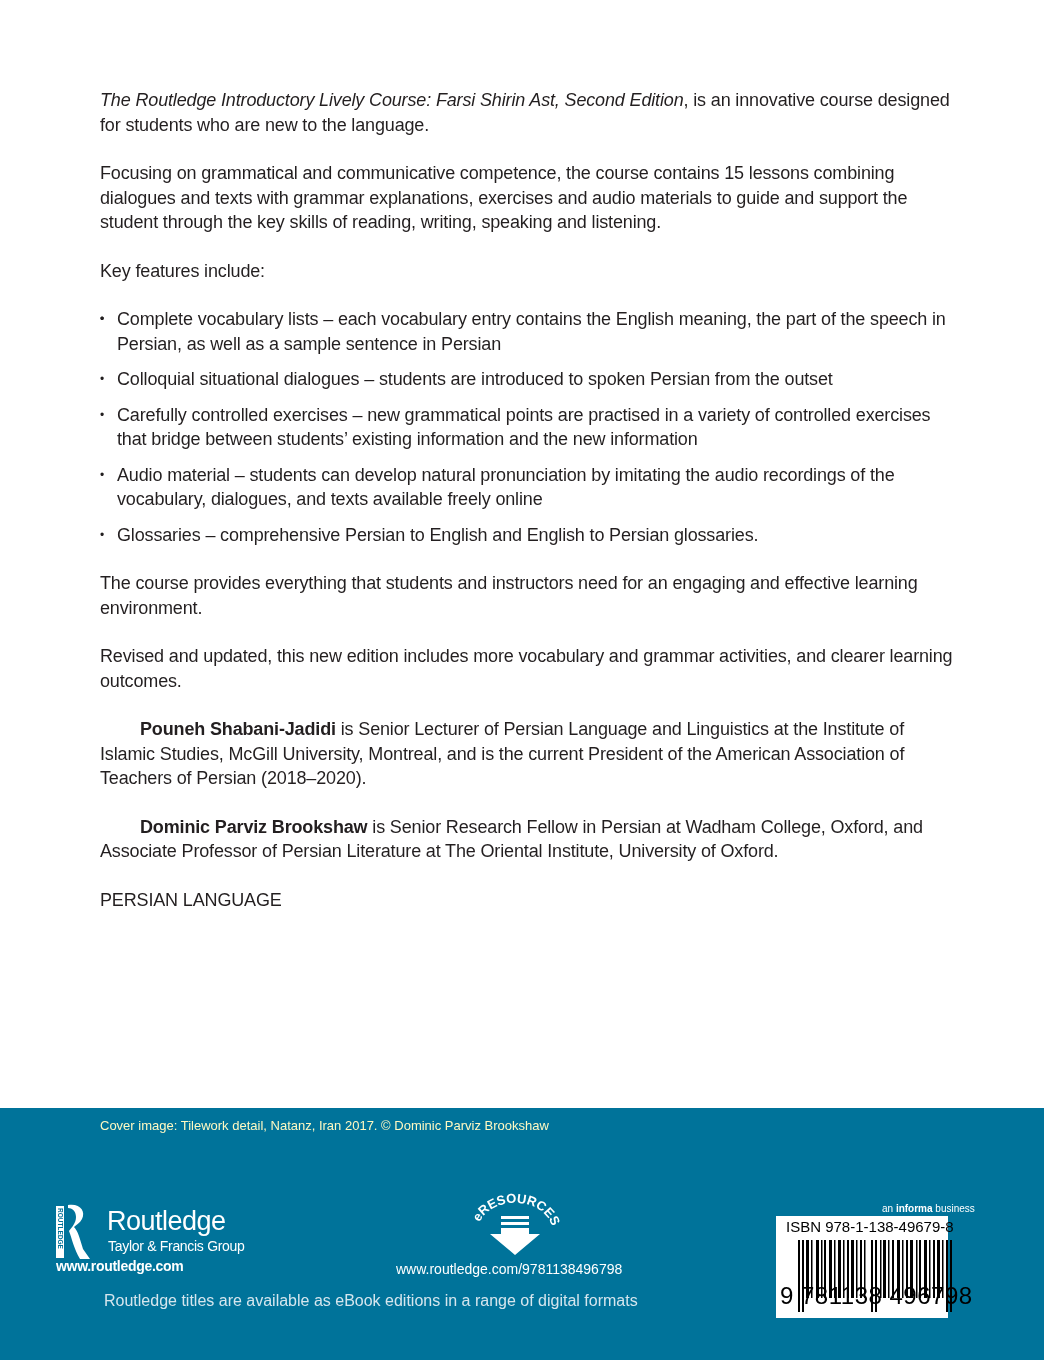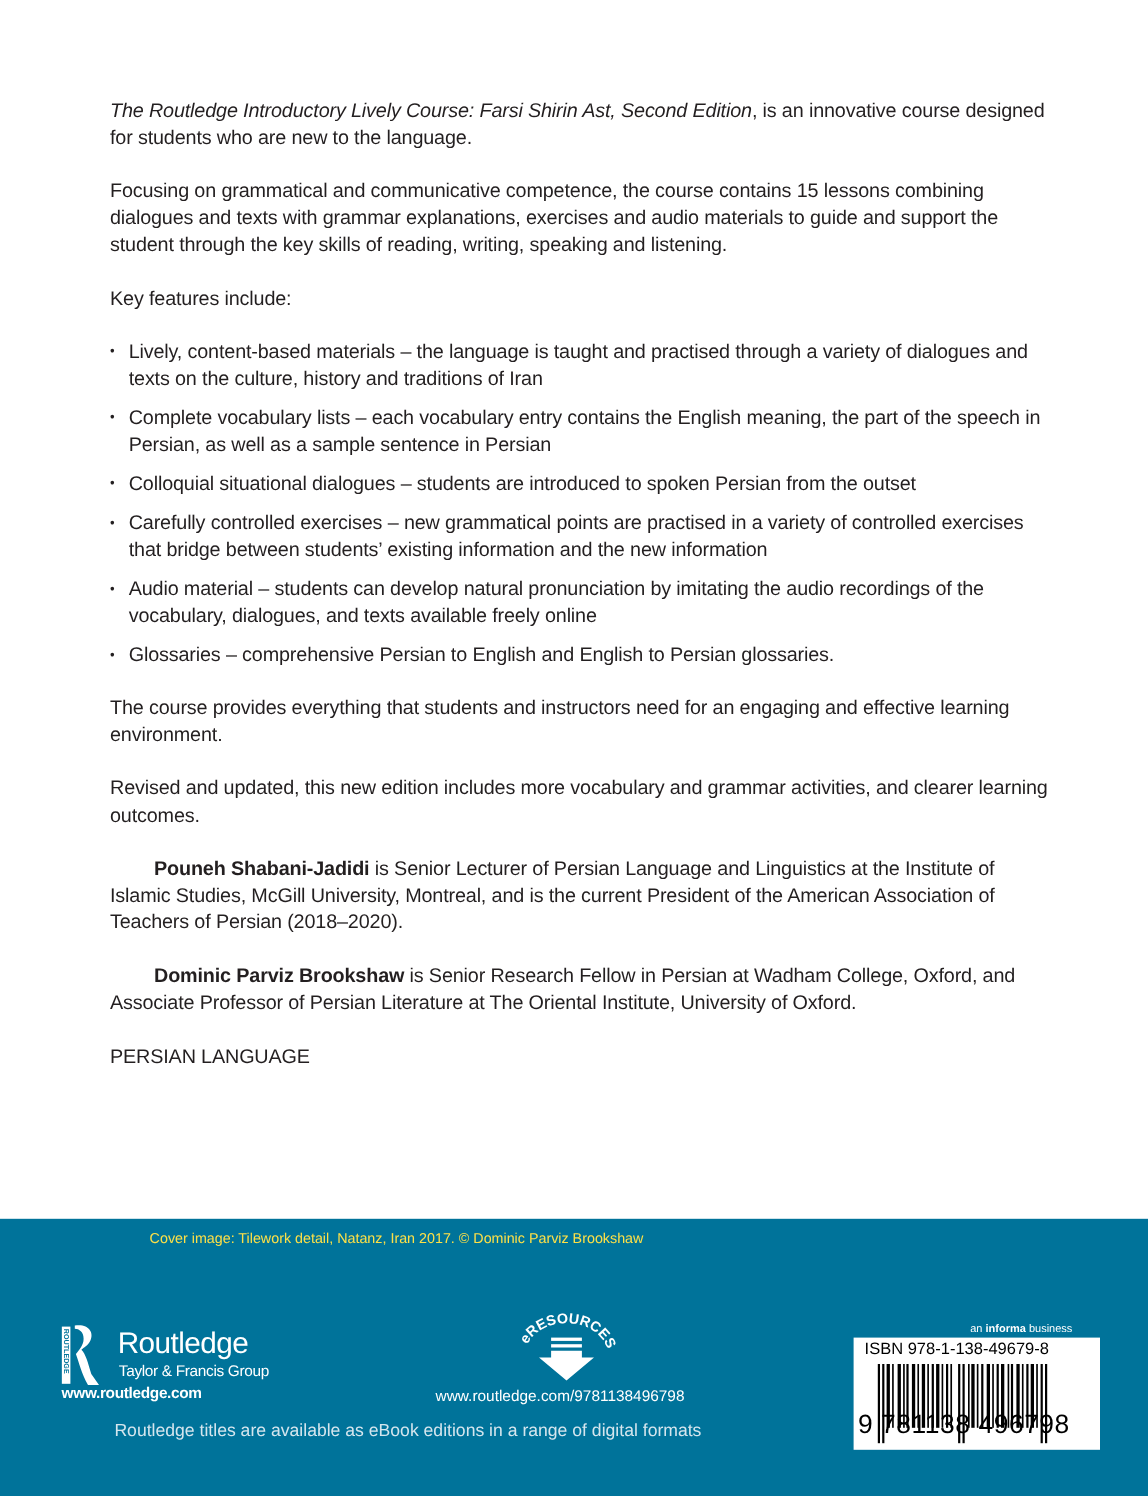--- a/index.html
+++ b/index.html
@@ -19,51 +19,51 @@
   ul.features { list-style: none; margin: 0 0 24px 0; padding: 0; }
   ul.features li { position: relative; padding-left: 17px; margin-bottom: 11px; }
   ul.features li .bullet {
     position: absolute; left: 0; top: 0; font-size: 12px;
   }
   .footer {
     position: absolute; left: 0; top: 1108px; width: 1044px; height: 252px;
     background: #00739a; color: #ffffff;
   }
   .cover-credit {
-    position: absolute; left: 100px; top: 10px; font-size: 13px; color: #fde047; margin-left: 36px;
+    position: absolute; left: 100px; top: 10px; font-size: 13px; color: #fef9c3;
   }
   .logo-block { position: absolute; left: 56px; top: 95px; }
   .logo-mark { position: absolute; left: 0; top: 0; width: 36px; height: 58px; }
   .logo-name { position: absolute; left: 51px; top: 3px; font-size: 27px; line-height: 30px; white-space: nowrap; letter-spacing: -0.5px;}
   .logo-group { position: absolute; left: 52px; top: 35px; font-size: 14px; white-space: nowrap; letter-spacing: -0.3px;}
   .logo-url { position: absolute; left: 0; top: 55px; font-size: 14px; font-weight: bold; white-space: nowrap; letter-spacing: -0.3px;}
   .eresources { position: absolute; left: 470px; top: 80px; width: 90px; height: 70px; }
   .eresources-url { position: absolute; left: 396px; top: 153px; font-size: 14px; white-space: nowrap; text-align: right; }
   .ebook-note { position: absolute; left: 64px; top: 184px; font-size: 16px; color: #d5e6ee; white-space: nowrap; margin-left: 40px; }
   .informa { position: absolute; left: 882px; top: 95px; font-size: 10px; white-space: nowrap; }
   .informa b { font-weight: bold; text-align: right; }
   .barcode-box {
-    position: absolute; left: 776px; top: 108px; width: 224px; height: 102px;
+    position: absolute; left: 776px; top: 108px; width: 172px; height: 102px;
     background: #ffffff; color: #000000;
   }
   .isbn-text { position: absolute; left: 10px; top: 2px; font-size: 15px; white-space: nowrap; }
   .barcode-svg { position: absolute; left: 0; top: 0; }
   .barcode-digits { position: absolute; left: 4px; top: 66px; font-size: 24px; letter-spacing: 0.5px; white-space: nowrap; }
 </style>
 </head>
 <body>
 
 <div class="content">
   <p>
     <span class="italic">The Routledge Introductory Lively Course: Farsi Shirin Ast, Second Edition</span><span>, is an innovative course designed for students who are new to the language.</span>
   </p>
   <p>Focusing on grammatical and communicative competence, the course contains 15 lessons combining dialogues and texts with grammar explanations, exercises and audio materials to guide and support the student through the key skills of reading, writing, speaking and listening.</p>
   <p>Key features include:</p>
   <ul class="features">
-    <li><span class="bullet">•</span><span>Lively, content-based materials – the language is taught and practised through a variety of dialogues and texts on the culture, history and traditions of Iran</span></li>
+    <li><span class="bullet">•</span></li>
     <li><span class="bullet">•</span><span>Complete vocabulary lists – each vocabulary entry contains the English meaning, the part of the speech in Persian, as well as a sample sentence in Persian</span></li>
     <li><span class="bullet">•</span><span>Colloquial situational dialogues – students are introduced to spoken Persian from the outset</span></li>
     <li><span class="bullet">•</span><span>Carefully controlled exercises – new grammatical points are practised in a variety of controlled exercises that bridge between students’ existing information and the new information</span></li>
     <li><span class="bullet">•</span><span>Audio material – students can develop natural pronunciation by imitating the audio recordings of the vocabulary, dialogues, and texts available freely online</span></li>
     <li><span class="bullet">•</span><span>Glossaries – comprehensive Persian to English and English to Persian glossaries.</span></li>
   </ul>
   <p>The course provides everything that students and instructors need for an engaging and effective learning environment.</p>
   <p>Revised and updated, this new edition includes more vocabulary and grammar activities, and clearer learning outcomes.</p>
   <p><b>Pouneh Shabani-Jadidi</b><span> is Senior Lecturer of Persian Language and Linguistics at the Institute of Islamic Studies, McGill University, Montreal, and is the current President of the American Association of Teachers of Persian (2018–2020).</span></p>
   <p><b>Dominic Parviz Brookshaw</b><span> is Senior Research Fellow in Persian at Wadham College, Oxford, and Associate Professor of Persian Literature at The Oriental Institute, University of Oxford.</span></p>

